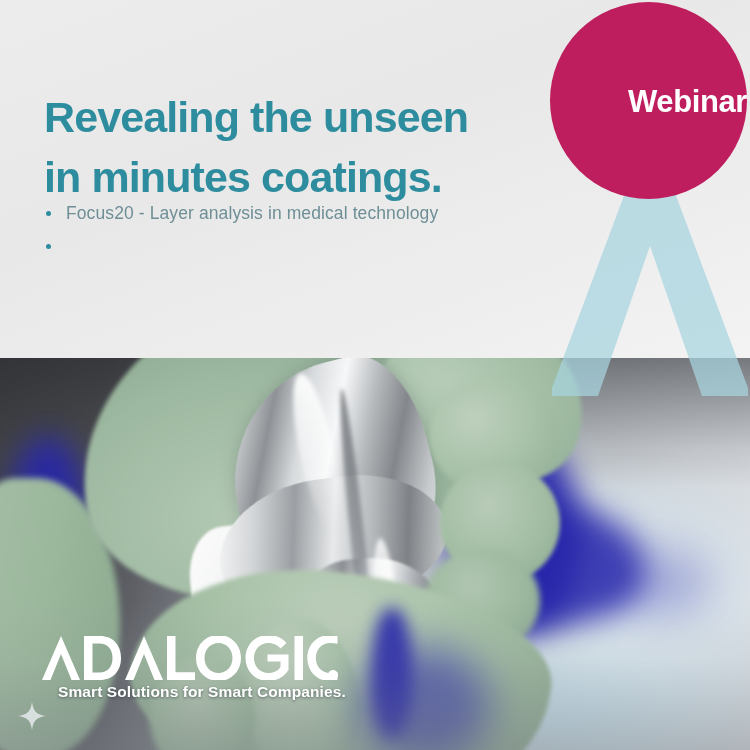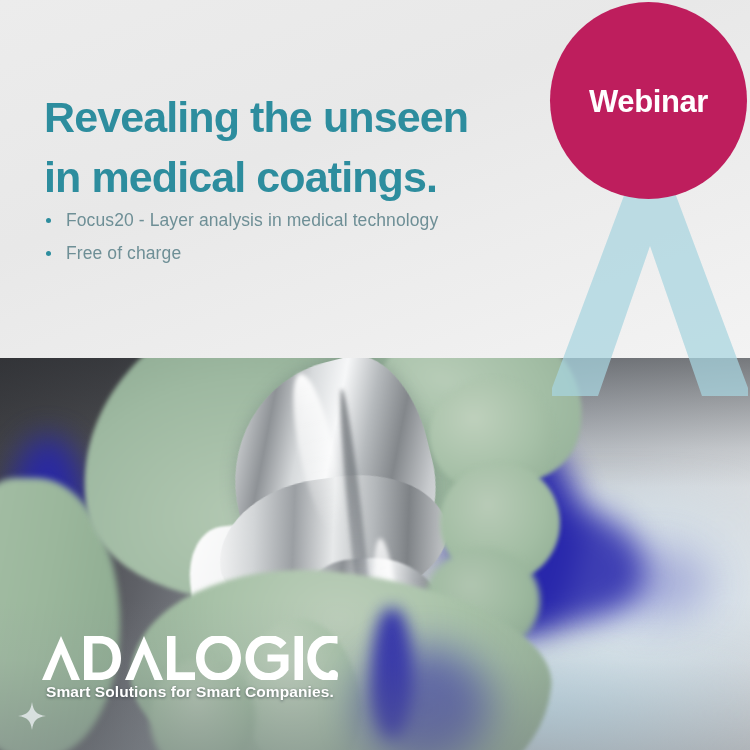--- a/index.html
+++ b/index.html
@@ -42,21 +42,21 @@
     font-size: 43px;
     font-weight: bold;
     line-height: 1.40;
     letter-spacing: -0.9px;
     white-space: pre-line;
   }
 
   .bullet-list {
     position: absolute;
     left: 44px;
-    top: 209px;
+    top: 202px;
     margin: 0;
     padding: 0;
     list-style: none;
   }
   .bullet-item {
     position: relative;
     padding-left: 22px;
     margin-bottom: 9px;
     color: #6e8f96;
     font-size: 17.5px;
@@ -78,21 +78,21 @@
   .webinar-badge {
     position: absolute;
     left: 550px;
     top: 2px;
     width: 197px;
     height: 197px;
     border-radius: 50%;
     background: #be1e5d;
     display: flex;
     align-items: center;
-    justify-content: center;
+    justify-content: flex-end;
     z-index: 6;
   }
   .webinar-badge .label {
     color: #ffffff;
     font-size: 31px;
     font-weight: bold;
     letter-spacing: -0.4px;
     margin-top: 2px;
   }
 
@@ -328,51 +328,50 @@
     align-items: flex-end;
     height: 44px;
   }
   .logo-word svg { display: block; }
   .logo-tagline {
     color: #ffffff;
     font-size: 15.5px;
     font-weight: bold;
     letter-spacing: 0.1px;
     margin-top: 3px;
-    margin-left: 4px;
+    margin-left: 16px;
     text-shadow: 0 1px 3px rgba(30,40,50,0.55);
   }
   .sparkle-icon {
     position: absolute;
     left: 18px;
     top: 702px;
     width: 28px;
     height: 28px;
     z-index: 8;
     opacity: 0.92;
   }
 </style>
 </head>
 <body>
 
 <div class="canvas">
 
   <div class="top-panel">
 
     <h1 class="headline">Revealing the unseen
-in medical coatings.</h1>
+in minutes coatings.</h1>
 
     <ul class="bullet-list">
       <li class="bullet-item">
         <span class="dot"></span>
         <span>Focus20 - Layer analysis in medical technology</span>
       </li>
       <li class="bullet-item">
         <span class="dot"></span>
-        <span>Free of charge</span>
       </li>
     </ul>
   </div>
 
   <div class="webinar-badge">
     <span class="label">Webinar</span>
   </div>
 
   <div class="photo">
 

